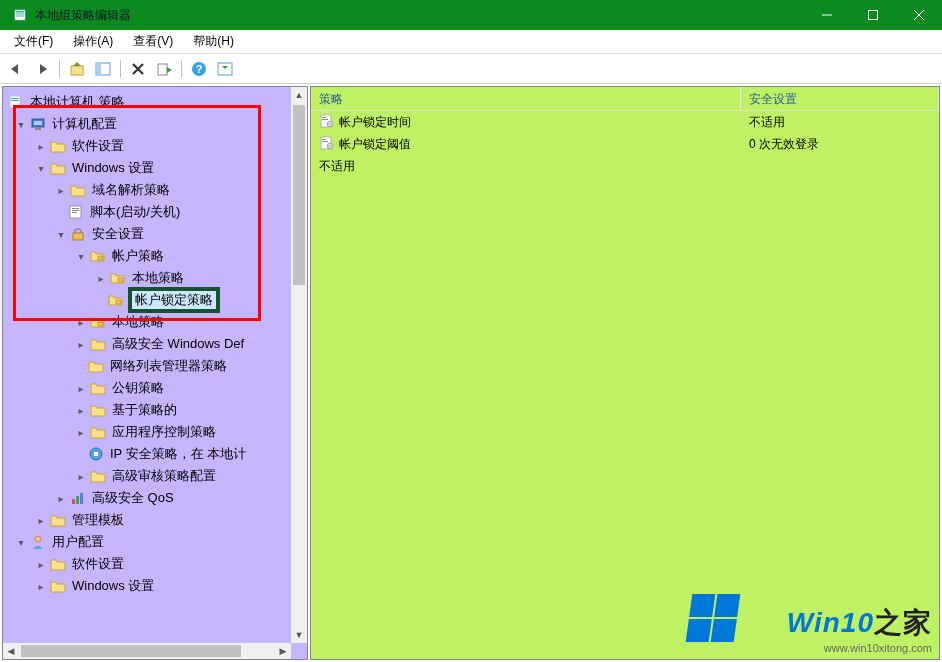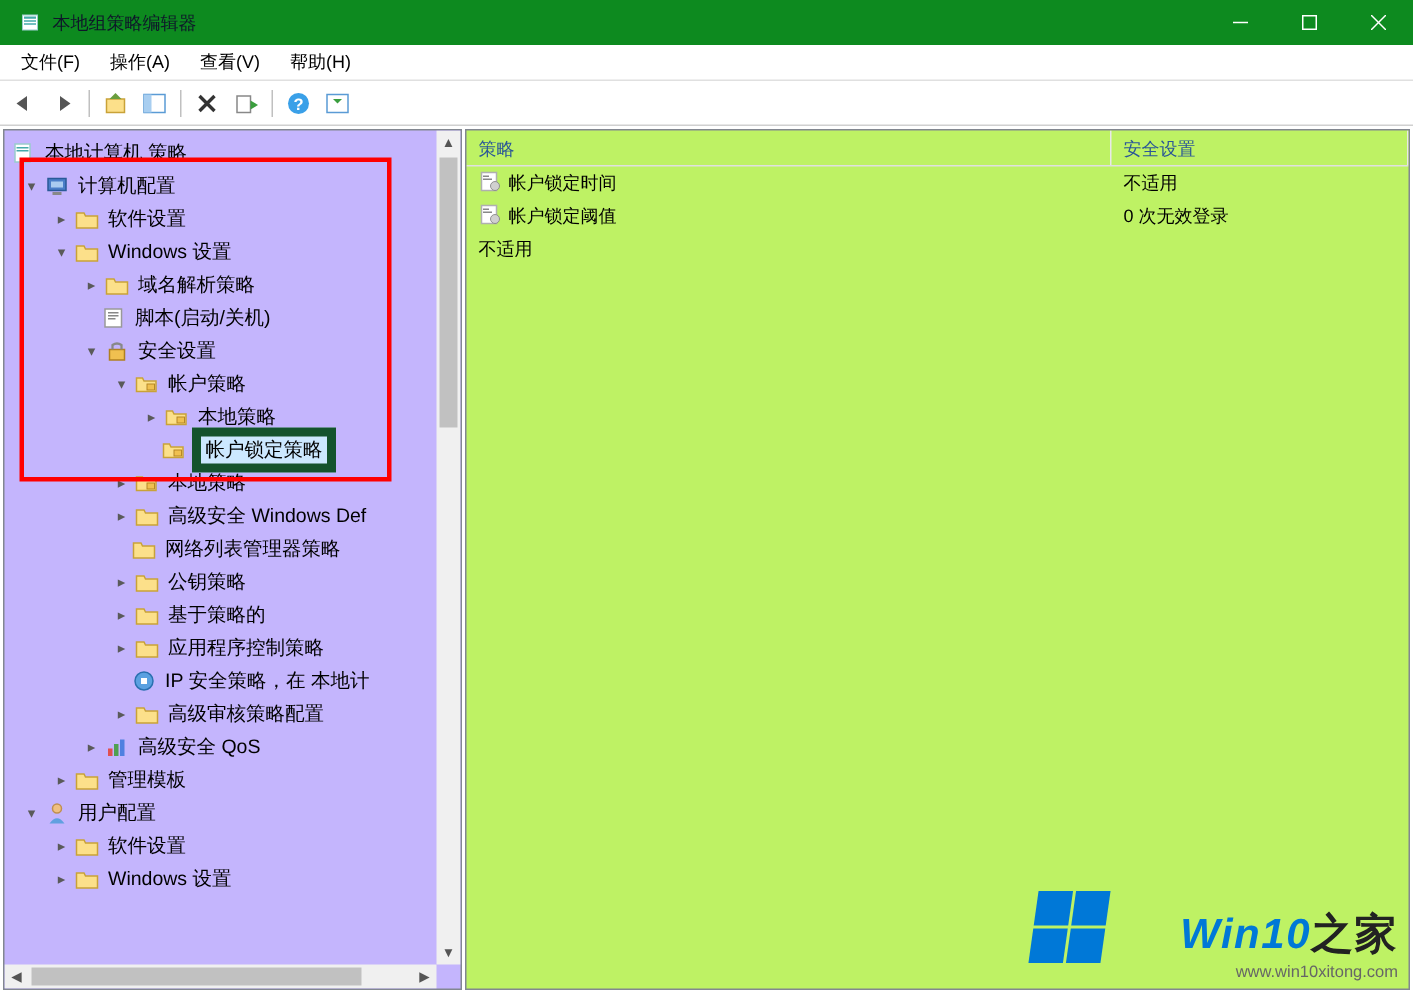--- a/index.html
+++ b/index.html
@@ -24,21 +24,21 @@
 .toolbar .tb-sep { width: 1px; height: 18px; background: #c0c0c0; margin: 0 3px; }
 
 
 .content { display: flex; height: calc(100% - 84px); }
 .left-pane { width: 306px; border: 1px solid #828790; margin: 2px; background: #c4b5fd; overflow: auto; position: relative; }
 .right-pane { flex: 1; border: 1px solid #828790; margin: 2px 2px 2px 0; background: #bef264; overflow: auto; position: relative; }
 
 
 .tree { padding: 4px 2px; }
 .tree-row { display: flex; align-items: center; height: 22px; white-space: nowrap; cursor: default; }
-.tree-row.selected .label { background: #cce8ff; border: 6px solid #14532d; padding: 0 3px; font-family: Liberation Mono, monospace; }
+.tree-row.selected .label { background: #cce8ff; border: 4px solid #14532d; padding: 0 3px; font-family: Liberation Mono, monospace; }
 .tree-row .expander { width: 16px; height: 16px; display: flex; align-items: center; justify-content: center; font-size: 10px; color: #5a5a5a; cursor: default; }
 .tree-row .icon { width: 18px; height: 18px; margin-right: 3px; display: flex; align-items: center; justify-content: center; flex-shrink: 0; }
 .tree-row .label { padding: 1px 2px; }
 
 
 .highlight-box { position: absolute; border: 3px solid #ff0000; pointer-events: none; }
 
 
 .list-header { display: flex; height: 24px; border-bottom: 1px solid #e0e0e0; }
 .list-header .col { padding: 4px 8px; color: #2b5797; font-size: 12px; border-right: 1px solid #e8e8e8; cursor: default; }

